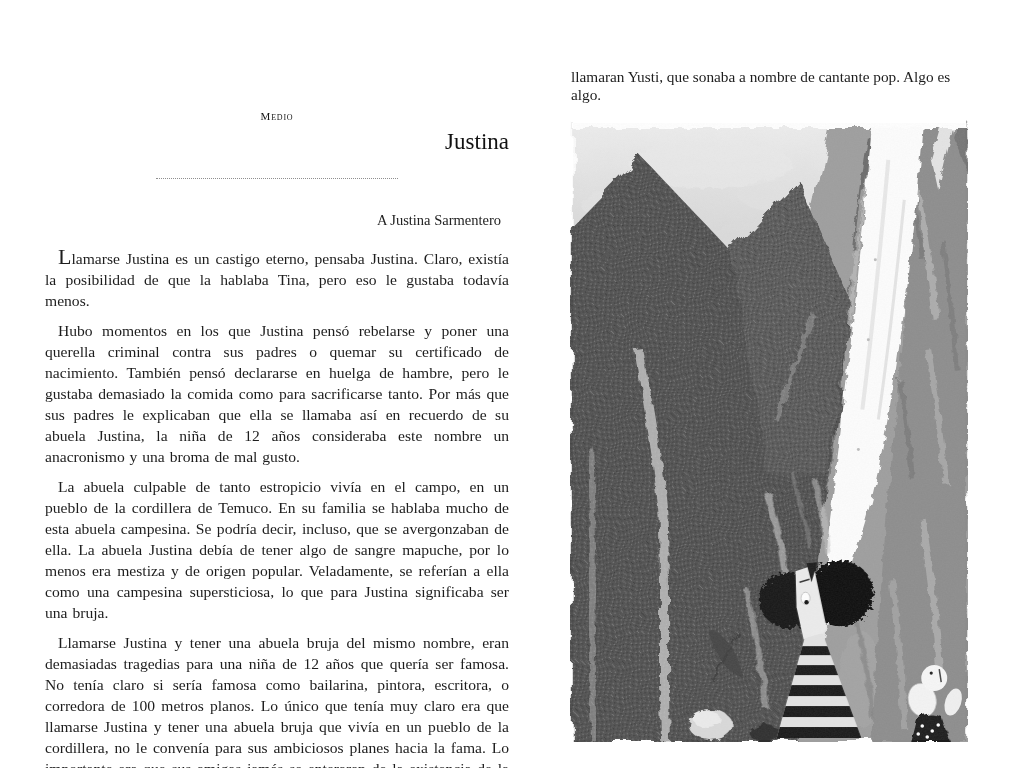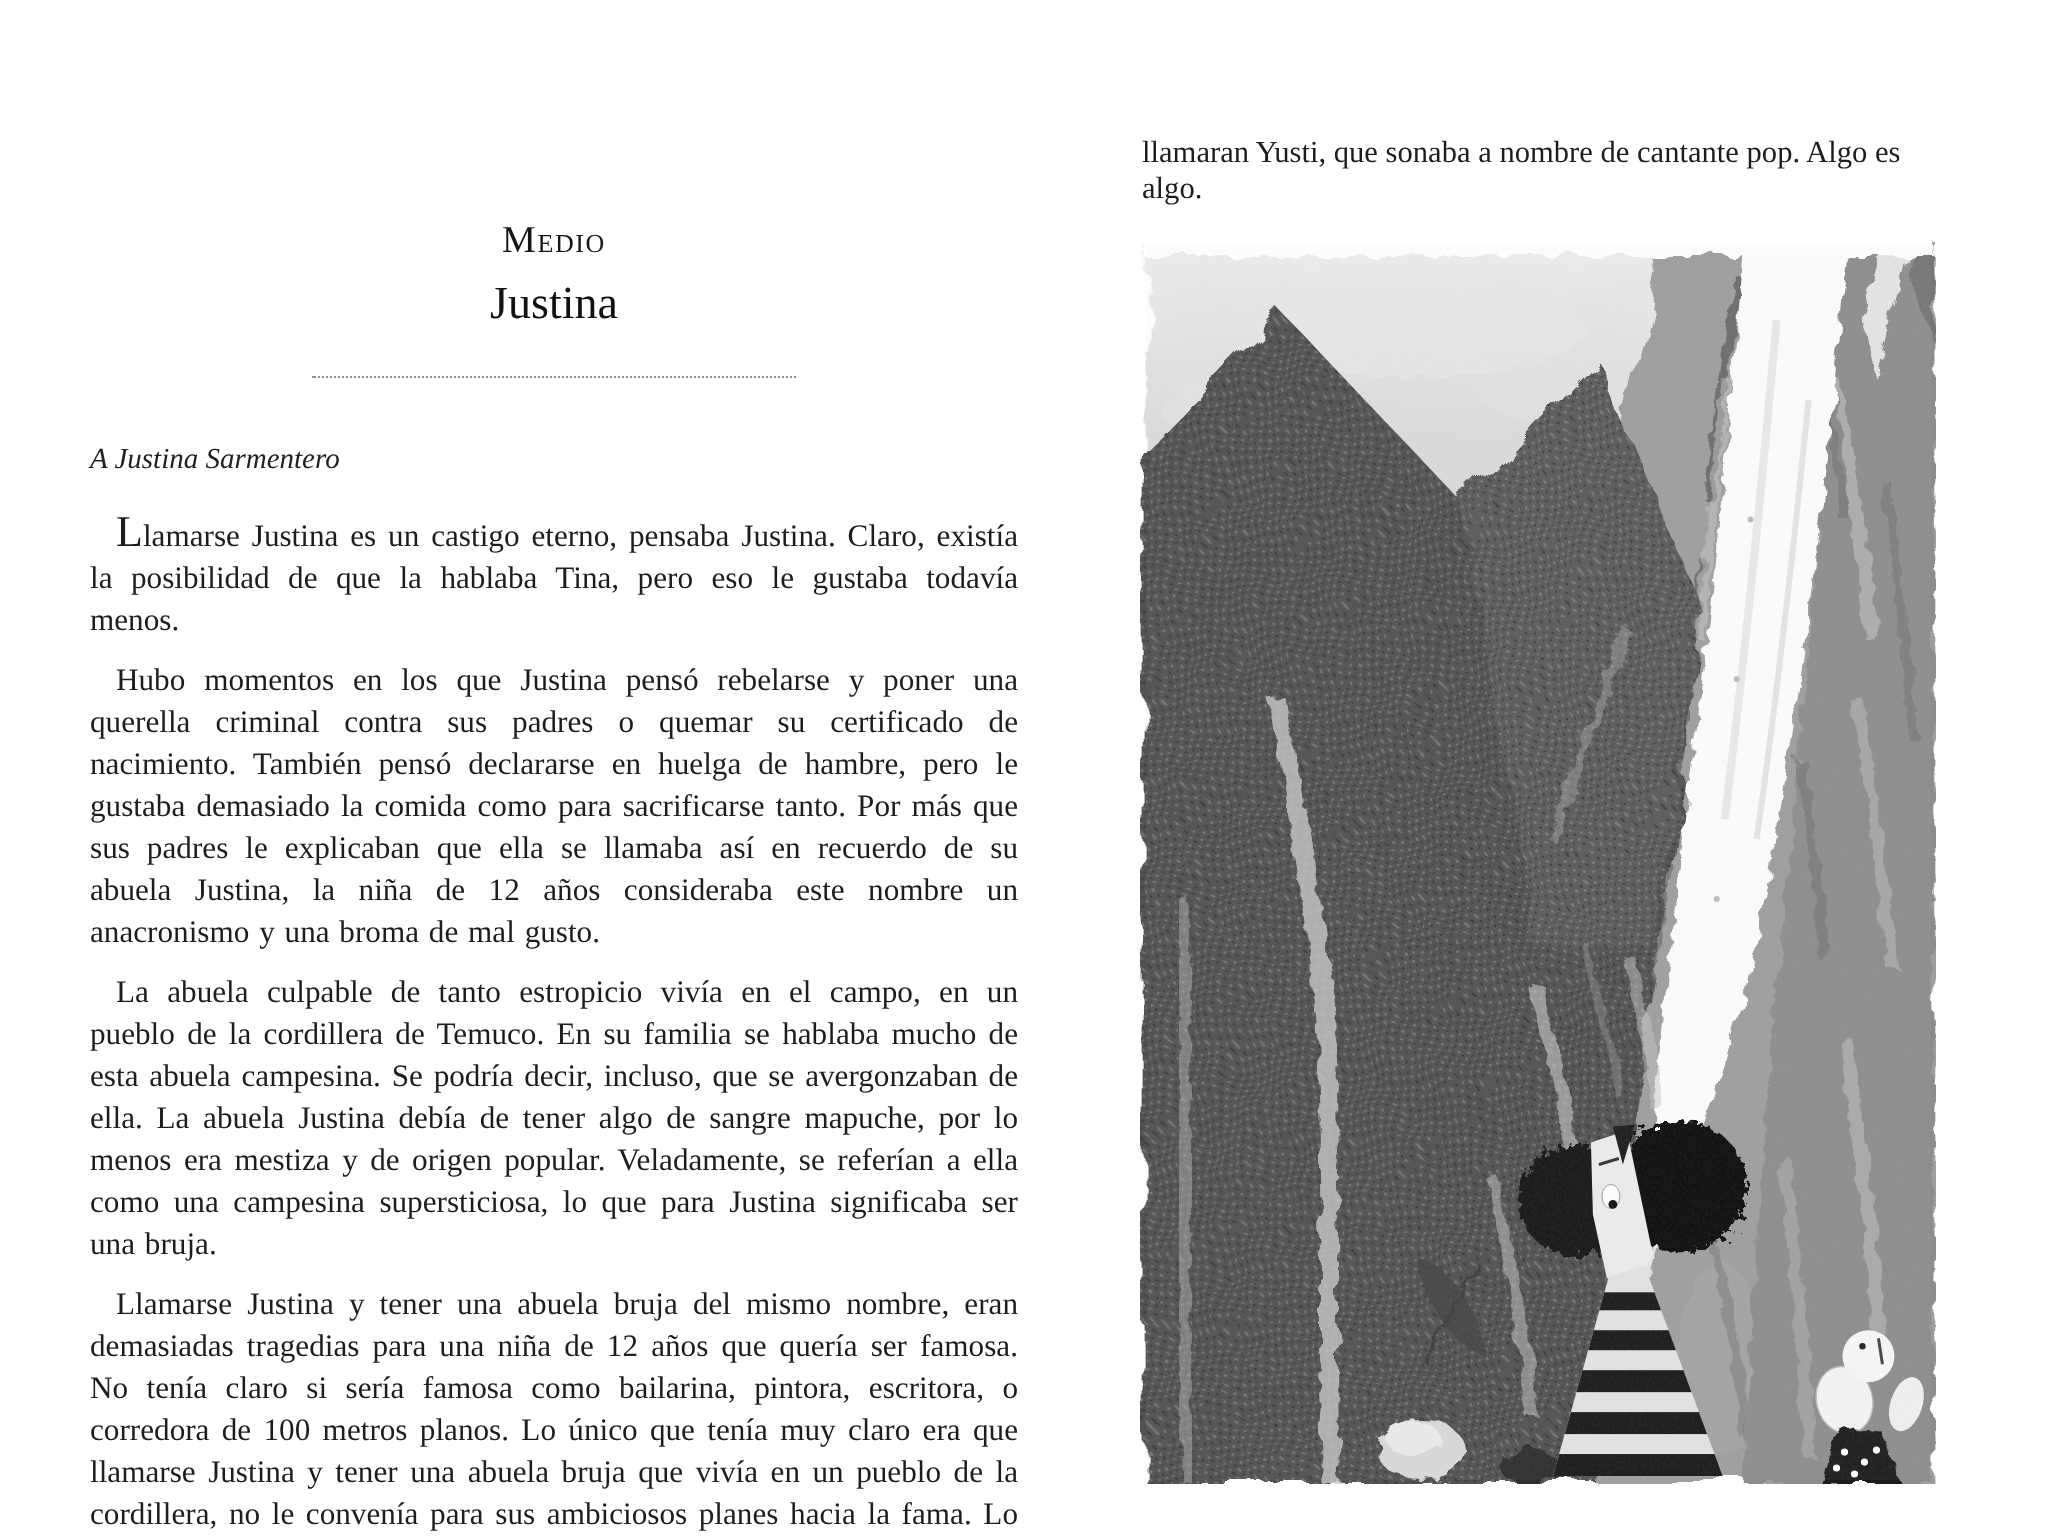--- a/index.html
+++ b/index.html
@@ -2,29 +2,29 @@
 <html><head>
 <meta charset="utf-8">
 <style>
   html,body{margin:0;padding:0;}
   body{
     width:1024px;height:768px;background:#ffffff;overflow:hidden;position:relative;
     font-family:"Liberation Serif","DejaVu Serif",serif;color:#1d1d1d;
   }
   .page-left{position:absolute;left:45px;top:110px;width:464px;}
   .section-label{
-    margin:0;text-align:center;font-weight:normal;font-size:19px;
+    margin:0;text-align:center;font-weight:normal;font-size:11px;
     font-variant:small-caps;letter-spacing:0.8px;color:#161616;
   }
   .page-title{
-    margin:7px 0 0;text-align:center;font-weight:normal;font-size:23px;color:#111;
+    margin:7px 0 0;text-align:right;font-weight:normal;font-size:23px;color:#111;
   }
   .rule{margin:23px auto 0;width:242px;height:0;border-top:1px dotted #8f8f8f;}
   .dedication{
-    margin:33px 8px 0 0;font-style:italic;font-size:14.5px;color:#222;
+    margin:33px 8px 0 0;text-align:right;font-size:14.5px;color:#222;
   }
   .body-par{
     margin:9px 0 0;font-size:15.6px;line-height:21px;text-align:justify;
     text-indent:13px;color:#1d1d1d;word-spacing:1px;
   }
   .body-par.first{margin-top:19px;}
   .body-par.first::first-letter{font-size:22px;line-height:15px;}
   .page-right{position:absolute;left:555px;top:52px;width:420px;}
   .runover{margin:16px;font-size:15.3px;line-height:18px;color:#1d1d1d;}
   .illustration{display:block;margin:16px 0 0 15px;}

